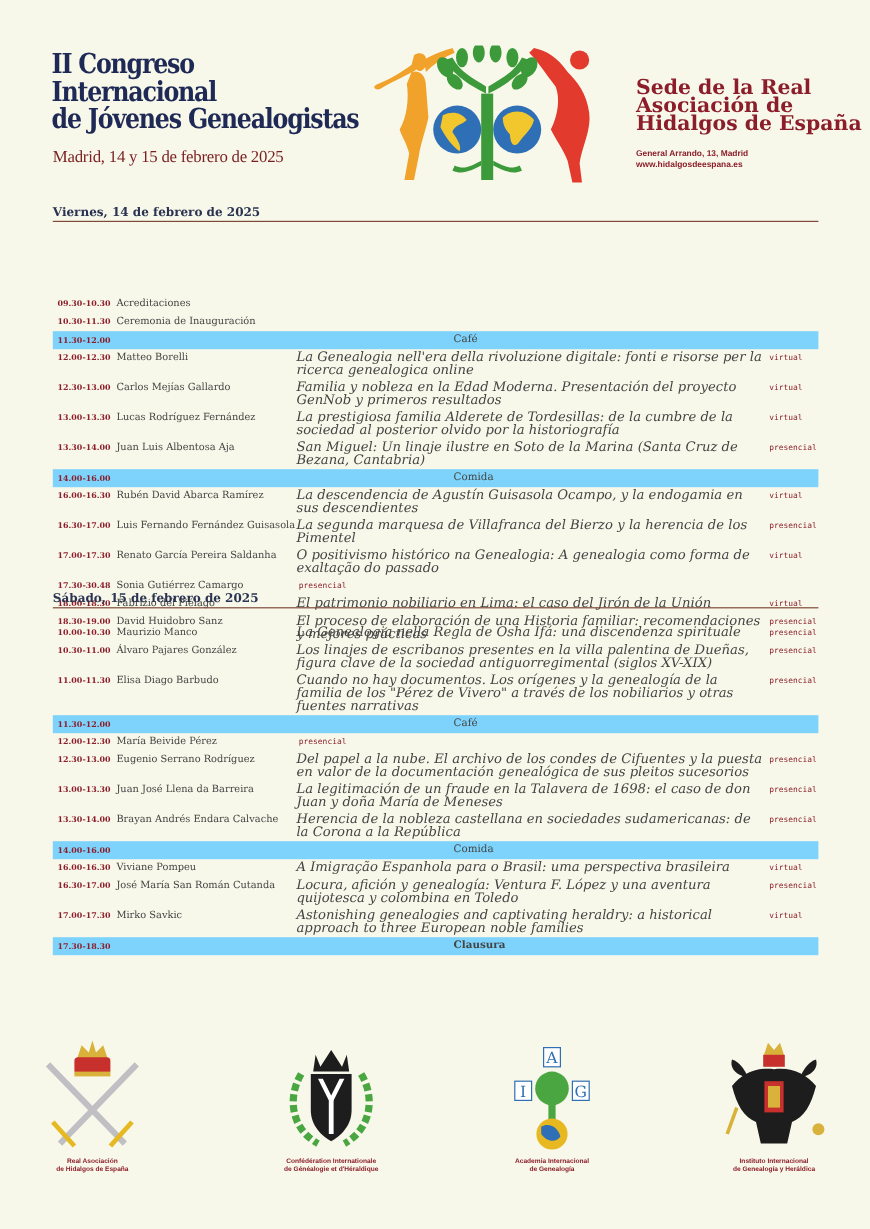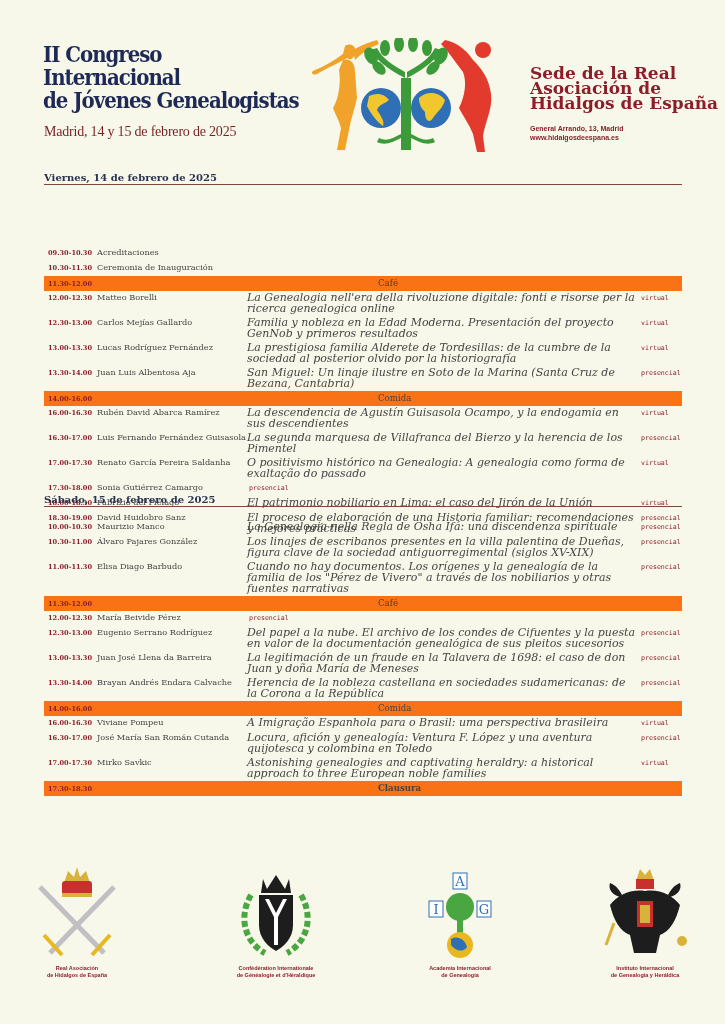--- a/index.html
+++ b/index.html
@@ -10,21 +10,21 @@
   .sede{position:absolute;left:530px;top:66px;color:#8b1e2a;font-weight:bold;font-size:17px;line-height:15px;font-family:"DejaVu Serif",serif;}
   .sede-addr{position:absolute;left:530px;top:124px;color:#8b1e2a;font-size:7px;line-height:9px;font-family:"Liberation Sans",sans-serif;font-weight:bold;}
   .day-head{position:absolute;left:44px;width:638px;font-size:10px;font-weight:bold;color:#2a3352;border-bottom:1px solid #7d4a3a;padding-bottom:1px;font-family:"DejaVu Serif",serif;}
   .table{position:absolute;left:44px;width:638px;}
   .row{position:relative;display:flex;align-items:flex-start;font-size:8.6px;line-height:11px;padding:1px 0 2px 0;}
   .row .time{width:49px;padding-left:4px;color:#8b1e2a;font-size:6.6px;font-weight:bold;font-family:"DejaVu Serif",serif;padding-top:1px;flex-shrink:0;}
   .row .name{width:150px;flex-shrink:0;color:#444;font-family:"DejaVu Serif",serif;font-size:8.2px;}
   .row .talk{width:392px;flex-shrink:0;font-style:italic;color:#444;font-size:11px;font-family:"DejaVu Serif",serif;}
   .row .mode{width:45px;color:#8b1e2a;font-size:6.6px;font-family:"DejaVu Sans Mono",monospace;padding-top:1px;padding-left:2px;}
   .row.simple .name{width:300px;}
-  .break{background:#f97316;height:13px;padding:2px 0 0 0;}
+  .break{background:#7dd3fc;height:13px;padding:2px 0 0 0;}
   .break .label{position:absolute;left:334px;width:0;white-space:nowrap;font-size:8.6px;color:#444;}
   .break .label.bold{font-weight:bold;}
   .footer-logos{position:absolute;top:865px;left:0;width:725px;height:120px;}
   .flogo{position:absolute;top:0;width:110px;text-align:center;}
   .flogo .cap{position:absolute;top:100px;left:0;width:110px;font-family:"Liberation Sans",sans-serif;font-size:5.5px;line-height:6.5px;color:#8b1e2a;font-weight:bold;text-align:center;}
 </style>
 </head>
 <body>
 
 <div class="title">
@@ -137,21 +137,21 @@
       <div class="talk">La segunda marquesa de Villafranca del Bierzo y la herencia de los Pimentel</div>
       <div class="mode">presencial</div>
     </div>
     <div class="row">
       <div class="time">17.00-17.30</div>
       <div class="name">Renato García Pereira Saldanha</div>
       <div class="talk">O positivismo histórico na Genealogia: A genealogia como forma de exaltação do passado</div>
       <div class="mode">virtual</div>
     </div>
     <div class="row">
-      <div class="time">17.30-18.00</div>
+      <div class="time">17.30-30.48</div>
       <div class="name">Sonia Gutiérrez Camargo</div>
       <div class="mode">presencial</div>
     </div>
     <div class="row">
       <div class="time">18.00-18.30</div>
       <div class="name">Fabrizio del Piélago</div>
       <div class="talk">El patrimonio nobiliario en Lima: el caso del Jirón de la Unión</div>
       <div class="mode">virtual</div>
     </div>
     <div class="row">

